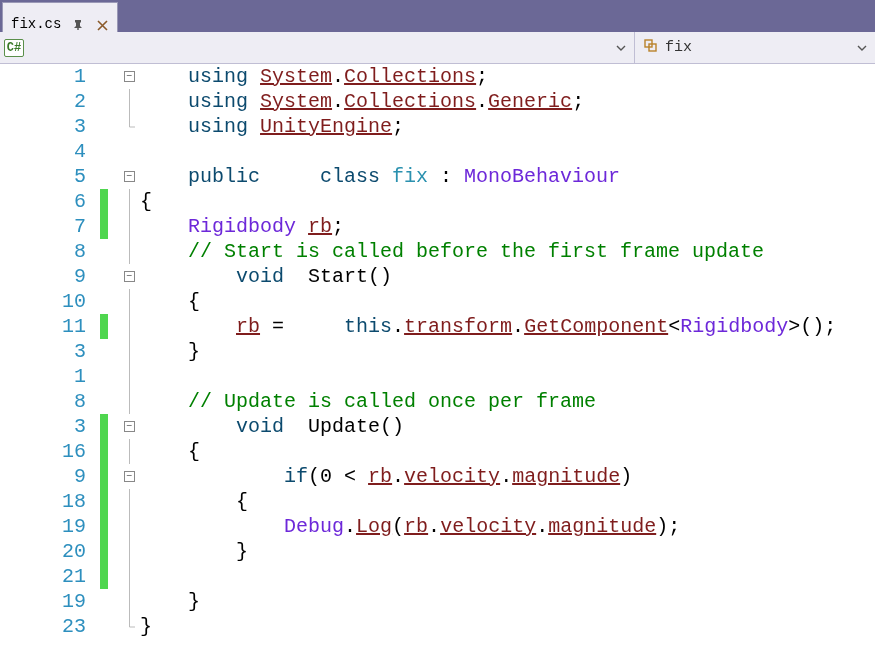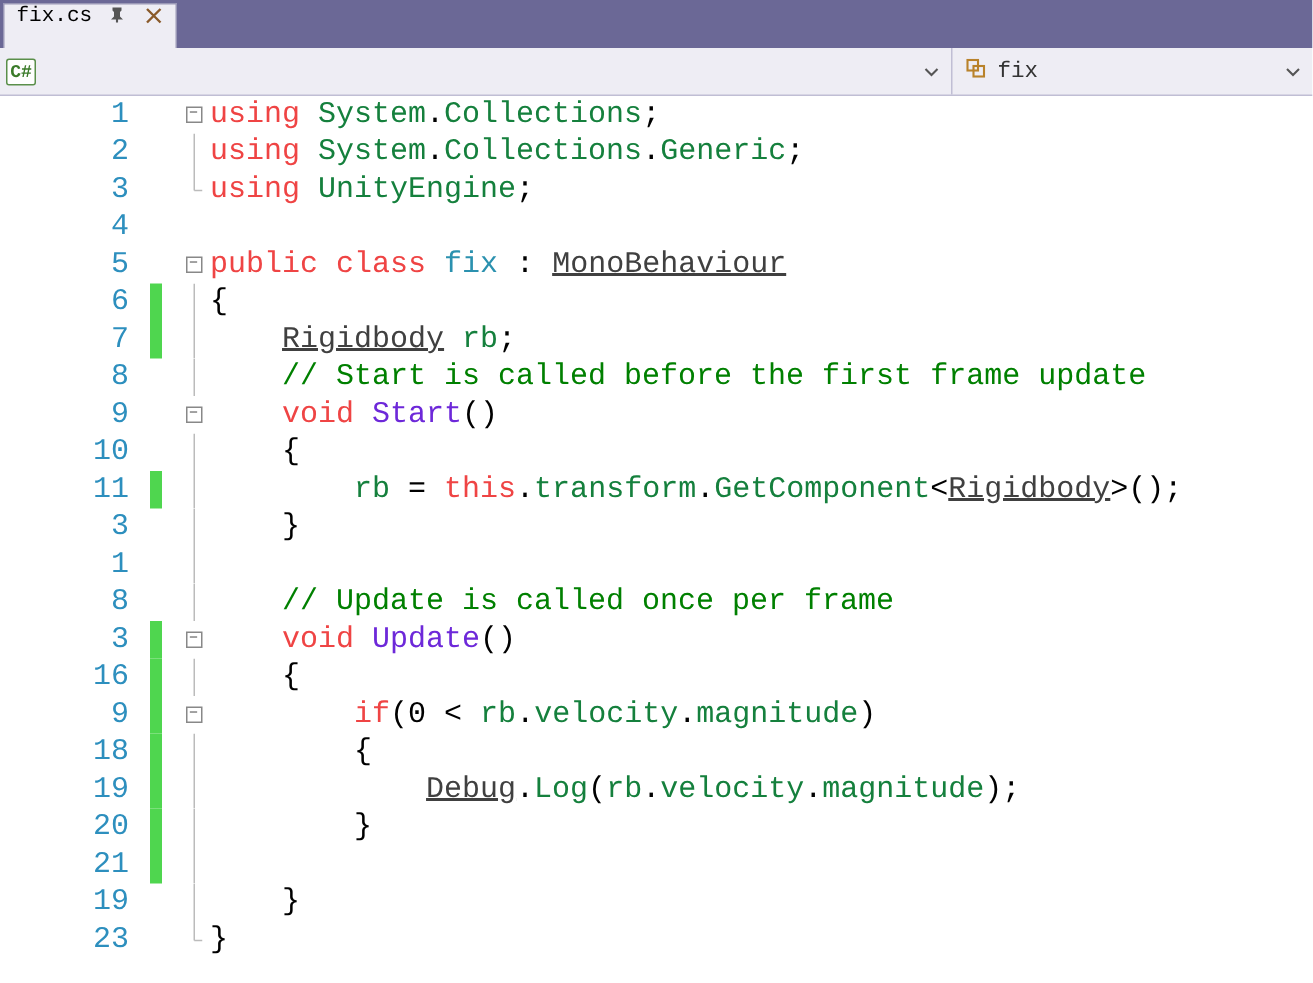--- a/index.html
+++ b/index.html
@@ -17,21 +17,21 @@
     height: 32px;
     background: #6b6896;
     display: flex;
     align-items: flex-end;
     padding-left: 2px;
   }
   .tab {
     background: #eeedf4;
     height: 30px;
     display: flex;
-    align-items: flex-start;
+    align-items: flex-end;
     padding: 0 8px;
     gap: 10px;
     font-size: 14px;
     color: #000;
     border: 1px solid #9a98b6;
     border-bottom: none;
   }
   .tab .pin { width:14px; height:14px; display:flex; align-items:center; justify-content:center; }
   .tab .close { width:14px; height:14px; display:flex; align-items:center; justify-content:center; color:#8a5a2a; }
 
@@ -87,25 +87,25 @@
   .code {
     flex:1;
     white-space: pre;
     color:#000;
     position:relative;
     padding-left: 2px;
   }
   .code .line { height:25px; line-height:25px; position:relative; }
 
   
-  .kw { color:#ef4444; }
-  .type { color:#404040;text-decoration:underline; }
-  .ident { color:#15803d; }
+  .kw { color:#0c4a6e;margin-left:48px; }
+  .type { color:#6d28d9; }
+  .ident { color:#7f1d1d;text-decoration:underline; }
   .cls { color:#2b91af; }
-  .method { color:#6d28d9; }
+  .method { color:#000000;margin-left:12px; }
   .comment { color:#008000; }
   .punct { color:#000; }
   .num { color:#000; }
 
 </style>
 </head>
 <body>
 
 <div class="tabstrip">
   <div class="tab">

